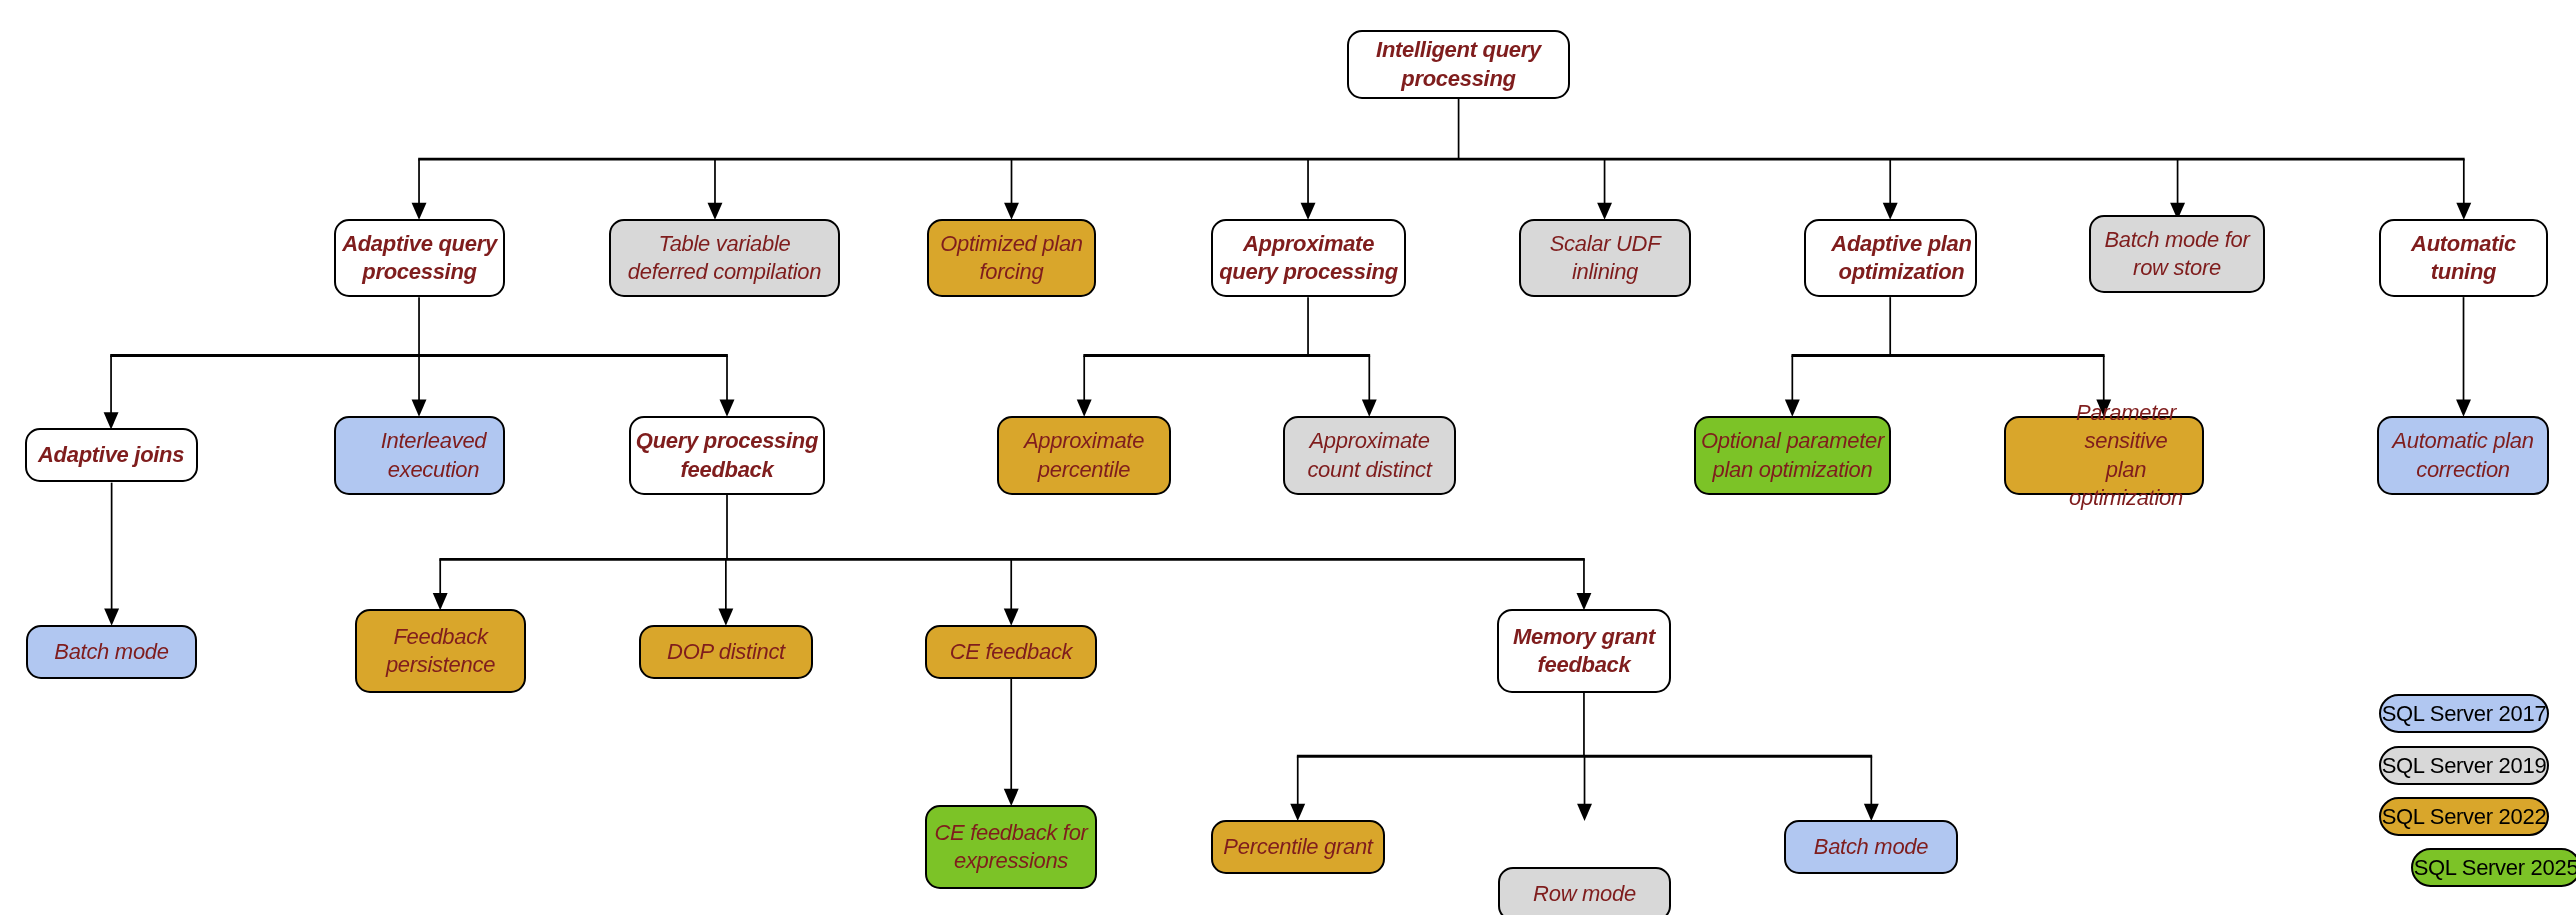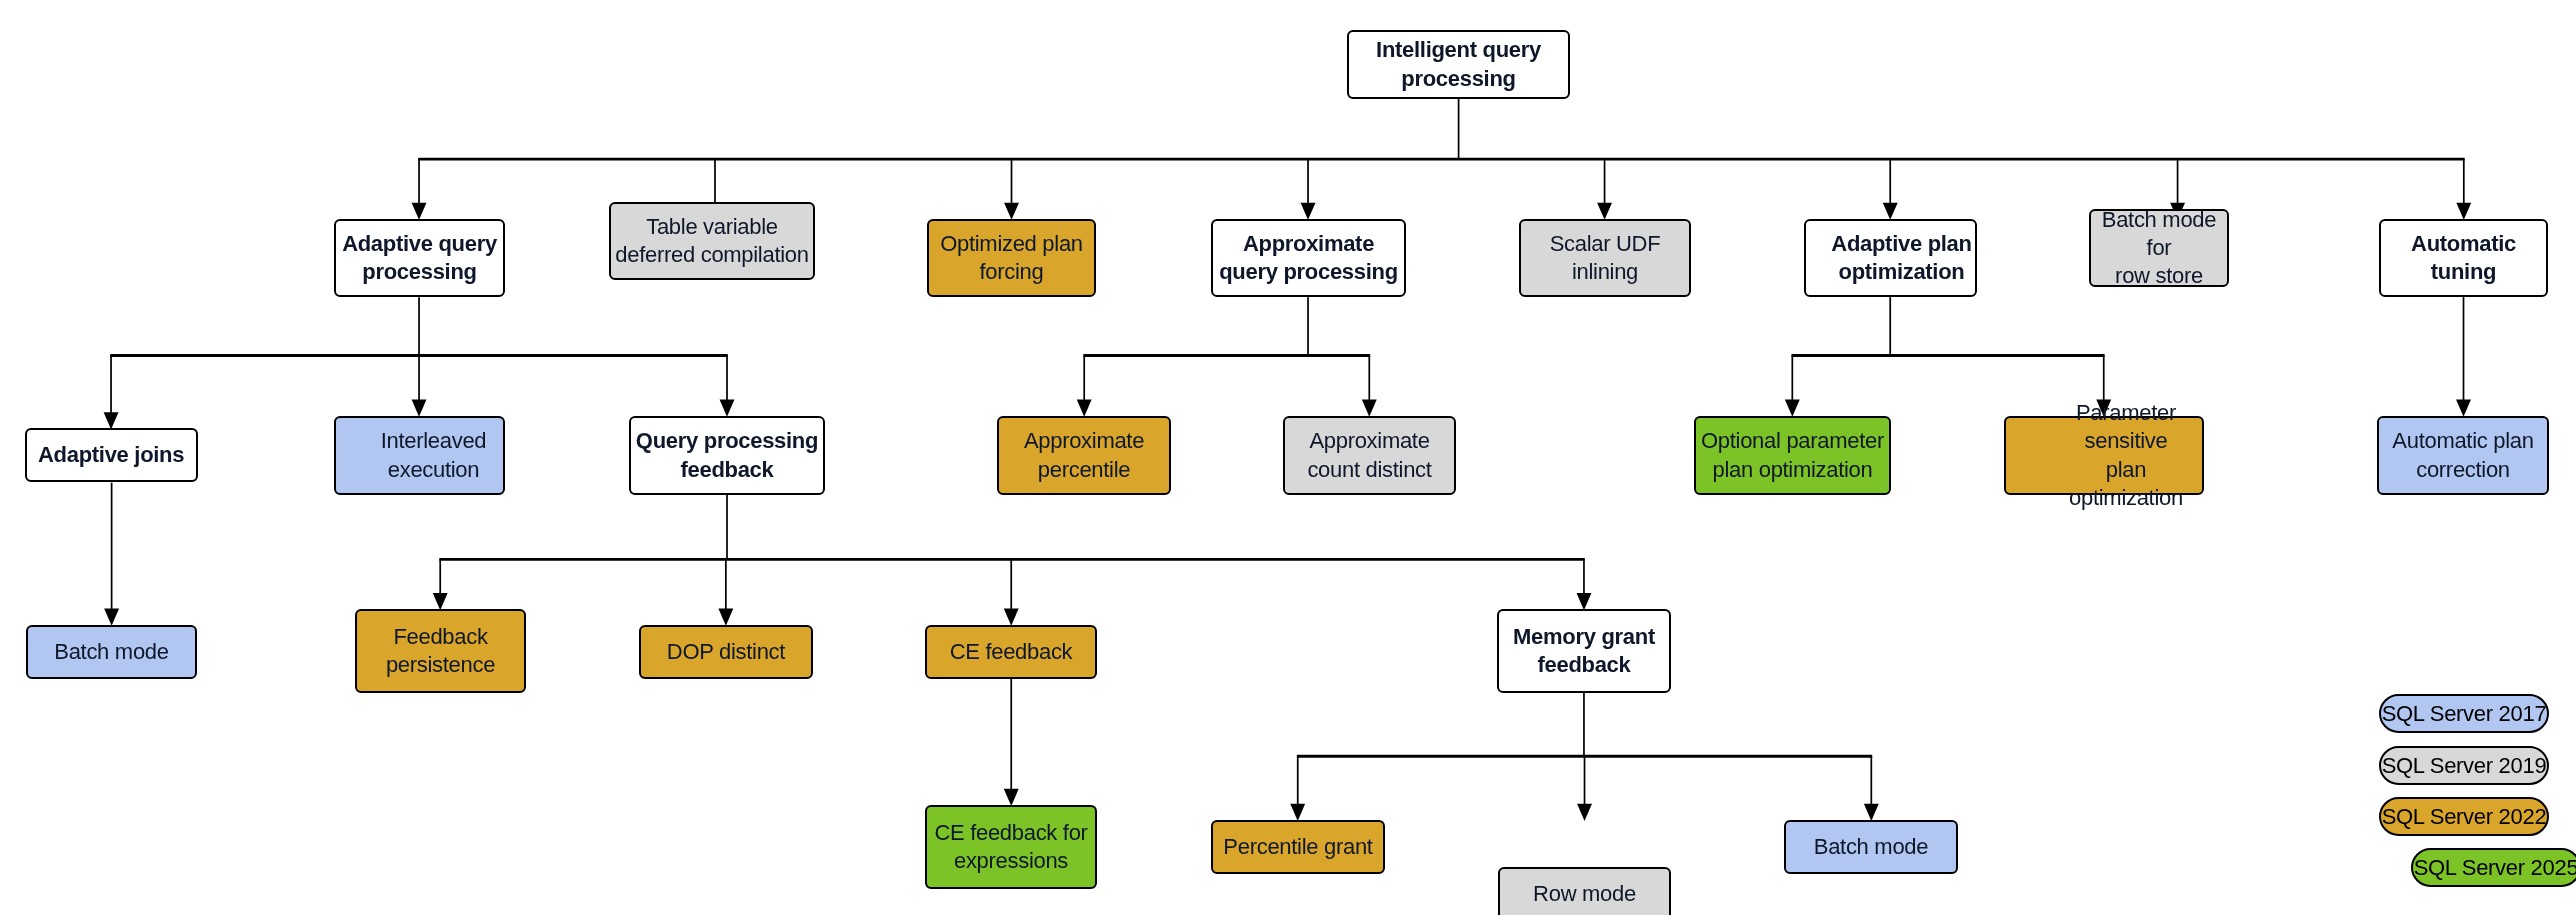--- a/index.html
+++ b/index.html
@@ -8,27 +8,28 @@
     width:2576px;height:916px;
     background:#ffffff;
     font-family:"Liberation Sans", sans-serif;
     overflow:hidden;
   }
   #edge-layer{position:absolute;left:0;top:0;width:2576px;height:916px;}
   .node{
     position:absolute;
     box-sizing:border-box;
     border:2.3px solid #000;
-    border-radius:6px;
+    border-radius:15px;
     display:flex;align-items:center;justify-content:center;
     text-align:center;
     white-space:pre-line;
     font-size:22px;line-height:1.28;letter-spacing:-0.3px;
-    color:#0f172a;
+    color:#7f1d1d;
     background:#fff;
+    font-style:italic;
   }
   .node.bold{font-weight:700;}
   .legend-item{
     position:absolute;
     box-sizing:border-box;
     border:2.3px solid #000;
     border-radius:19.5px;
     display:flex;align-items:center;justify-content:center;
     text-align:center;
     font-size:22px;letter-spacing:-0.3px;
@@ -101,31 +102,31 @@
       <line x1="2768" y1="1321" x2="2768" y2="1406" stroke="#000" stroke-width="3"></line>
       <polygon points="2755,1404 2781,1404 2768,1434" fill="#000"></polygon>
       <line x1="3269" y1="1321" x2="3269" y2="1406" stroke="#000" stroke-width="3"></line>
       <polygon points="3256,1404 3282,1404 3269,1434" fill="#000"></polygon>
     </svg>
   <div id="node-layer">
       <div class="node bold" style="left: 1347px; top: 30px; width: 223px; height: 69px; background: rgb(255, 255, 255);">Intelligent query
 processing</div>
       <div class="node bold" style="left: 334px; top: 219px; width: 171px; height: 78px; background: rgb(255, 255, 255);">Adaptive query
 processing</div>
-      <div class="node" style="left: 609px; top: 202px; width: 206px; height: 78px; background: rgb(216, 216, 216);">Table variable
+      <div class="node" style="left: 609px; top: 219px; width: 231px; height: 78px; background: rgb(216, 216, 216);">Table variable
 deferred compilation</div>
       <div class="node" style="left: 927px; top: 219px; width: 169px; height: 78px; background: rgb(217, 166, 43);">Optimized plan
 forcing</div>
       <div class="node bold" style="left: 1211px; top: 219px; width: 195px; height: 78px; background: rgb(255, 255, 255);">Approximate
 query processing</div>
       <div class="node" style="left: 1519px; top: 219px; width: 172px; height: 78px; background: rgb(216, 216, 216);">Scalar UDF
 inlining</div>
       <div class="node bold" style="left: 1804px; top: 219px; width: 173px; height: 78px; background: rgb(255, 255, 255); padding-left: 22px;">Adaptive plan
 optimization</div>
-      <div class="node" style="left: 2089px; top: 209px; width: 140px; height: 78px; background: rgb(216, 216, 216);">Batch mode for
+      <div class="node" style="left: 2089px; top: 215px; width: 176px; height: 78px; background: rgb(216, 216, 216);">Batch mode for
 row store</div>
       <div class="node bold" style="left: 2379px; top: 219px; width: 169px; height: 78px; background: rgb(255, 255, 255);">Automatic
 tuning</div>
       <div class="node bold" style="left: 24.6px; top: 428px; width: 173px; height: 54px; background: rgb(255, 255, 255);">Adaptive joins</div>
       <div class="node" style="left: 334px; top: 416px; width: 171px; height: 79px; background: rgb(177, 199, 241); padding-left: 28px;">Interleaved
 execution</div>
       <div class="node bold" style="left: 629px; top: 416px; width: 196px; height: 79px; background: rgb(255, 255, 255);">Query processing
 feedback</div>
       <div class="node" style="left: 997px; top: 416px; width: 174px; height: 79px; background: rgb(217, 166, 43);">Approximate
 percentile</div>

